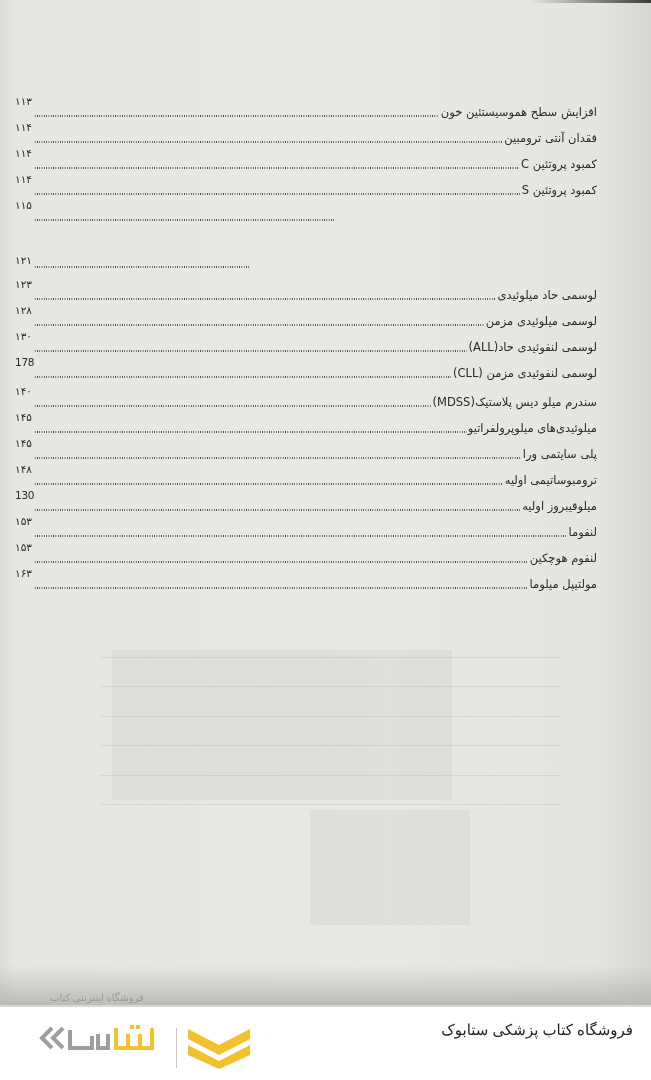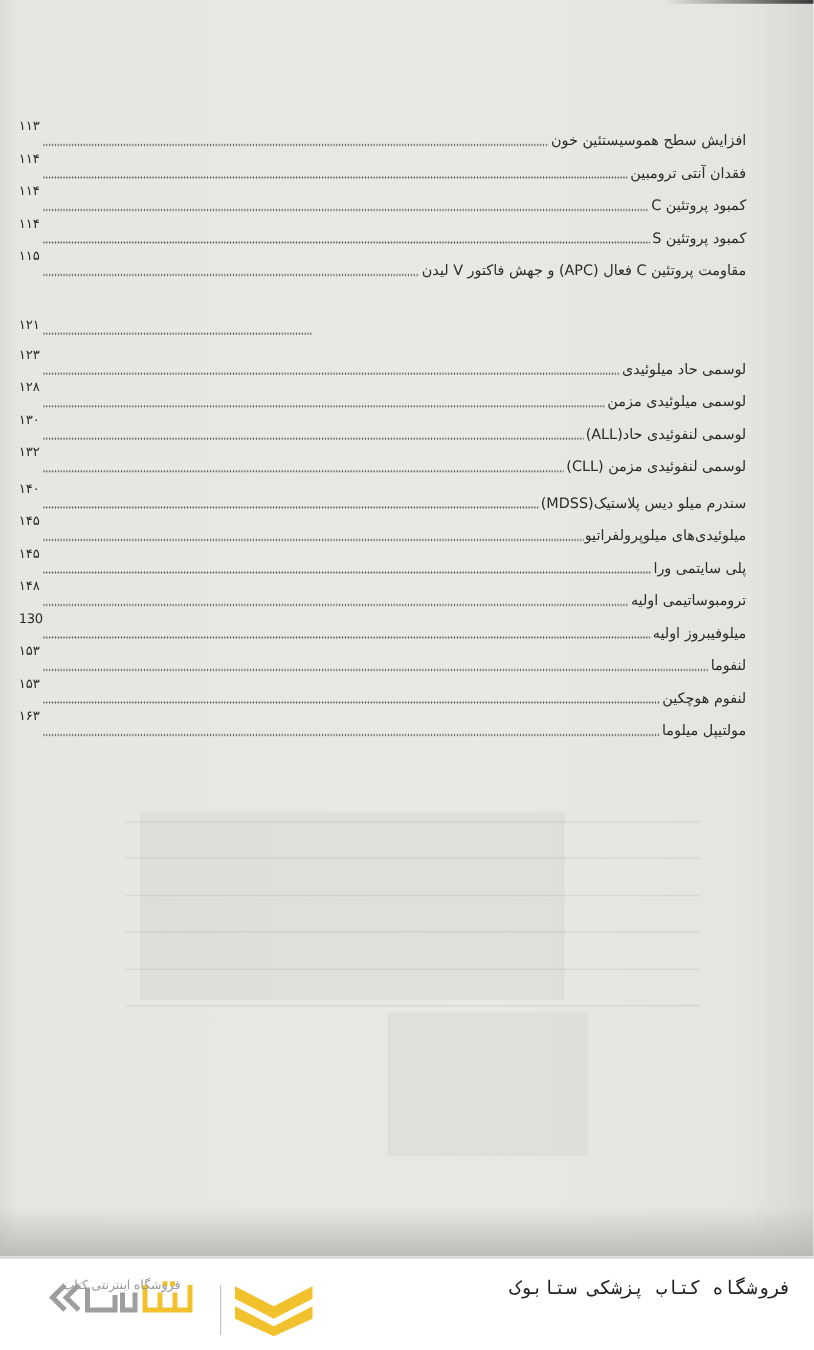--- a/index.html
+++ b/index.html
@@ -45,37 +45,37 @@
     top: -1px; font-size: 14px; font-weight: bold; color: #1e2230;
   }
   .toc-row.chapter .toc-dots { top: 9px; }
 
   .footer {
     position: absolute; left: 0; top: 1005px; width: 651px; height: 75px;
     background: #ffffff; border-top: 2px solid #d8d8d6;
   }
   .store-name {
     position: absolute; right: 18px; top: 14px;
-    font-family: Liberation Mono, monospace; font-size: 15px; color: #222;
+    font-family: Liberation Sans, sans-serif; font-size: 15px; color: #222;
     direction: rtl;
   }
   .store-url {
     position: absolute; right: 18px; top: 40px;
     font-family: "DejaVu Sans", sans-serif; font-size: 20px; color: #222;
     letter-spacing: 6.2px;
   }
   .store-url .hl { color: #f2c12e; }
   .logo-chevrons { position: absolute; left: 186px; top: 1025px; }
   .logo-divider { position: absolute; left: 176px; top: 1028px; width: 1px; height: 40px; background: #c8c8c8; }
   .logo-word {
     position: absolute; left: 30px; top: 1024px; width: 140px; height: 28px;
   }
   .logo-sub {
-    position: absolute; left: 50px; top: 1022px;
-    font-family: Liberation Sans, sans-serif; font-size: 10px; color: #9a9a9a;
+    position: absolute; left: 50px; top: 992px;
+    font-family: Liberation Serif, serif; font-size: 10px; color: #9a9a9a;
     direction: rtl;
   }
 </style>
 </head>
 <body>
 
 <div class="page">
   <div class="page-top-shadow"></div>
 
   <div class="bleed" style="left:112px;top:650px;width:340px;height:150px;"></div>
@@ -105,21 +105,20 @@
         <span class="toc-title">کمبود پروتئین C</span>
       </div>
       <div class="toc-row" style="top: 173px;">
         <span class="toc-num">۱۱۴</span>
         <span class="toc-dots" style="left: 19px; width: 486px; top: 20px;"></span>
         <span class="toc-title">کمبود پروتئین S</span>
       </div>
       <div class="toc-row" style="top: 199px;">
         <span class="toc-num">۱۱۵</span>
         <span class="toc-dots" style="left: 19px; width: 301px; top: 20px;"></span>
-        <span class="toc-title">مقاومت پروتئین C فعال (APC) و جهش فاکتور V لیدن</span>
       </div>
       <div class="toc-row chapter" style="top: 254px;">
         <span class="toc-num">۱۲۱</span>
         <span class="toc-dots" style="left: 19px; width: 216px; top: 12px;"></span>
       </div>
       <div class="toc-row" style="top: 278px;">
         <span class="toc-num">۱۲۳</span>
         <span class="toc-dots" style="left: 19px; width: 462px; top: 20px;"></span>
         <span class="toc-title">لوسمی حاد میلوئیدی</span>
       </div>
@@ -127,21 +126,21 @@
         <span class="toc-num">۱۲۸</span>
         <span class="toc-dots" style="left: 19px; width: 450px; top: 20px;"></span>
         <span class="toc-title">لوسمی میلوئیدی مزمن</span>
       </div>
       <div class="toc-row" style="top: 330px;">
         <span class="toc-num">۱۳۰</span>
         <span class="toc-dots" style="left: 19px; width: 433px; top: 20px;"></span>
         <span class="toc-title">لوسمی لنفوئیدی حاد(ALL)</span>
       </div>
       <div class="toc-row" style="top: 356px;">
-        <span class="toc-num">۱۳۲</span>
+        <span class="toc-num">178</span>
         <span class="toc-dots" style="left: 19px; width: 417px; top: 20px;"></span>
         <span class="toc-title">لوسمی لنفوئیدی مزمن (CLL)</span>
       </div>
       <div class="toc-row" style="top: 385px;">
         <span class="toc-num">۱۴۰</span>
         <span class="toc-dots" style="left: 19px; width: 397px; top: 20px;"></span>
         <span class="toc-title">سندرم میلو دیس پلاستیک(MDSS)</span>
       </div>
       <div class="toc-row" style="top: 411px;">
         <span class="toc-num">۱۴۵</span>

